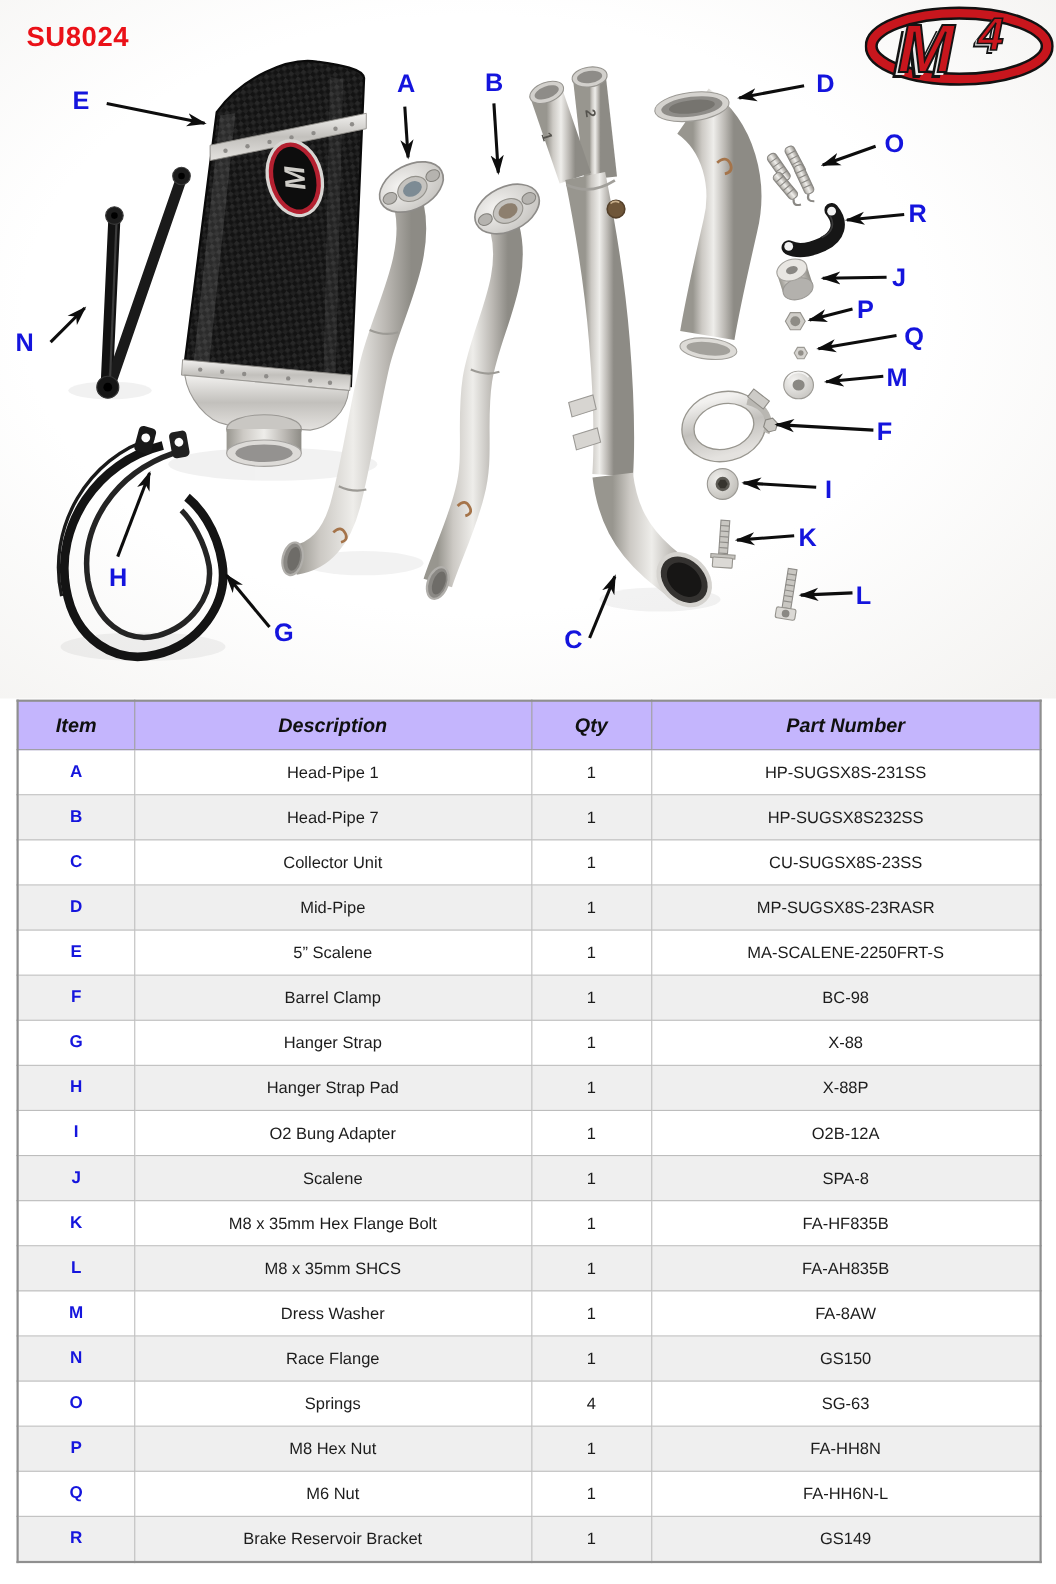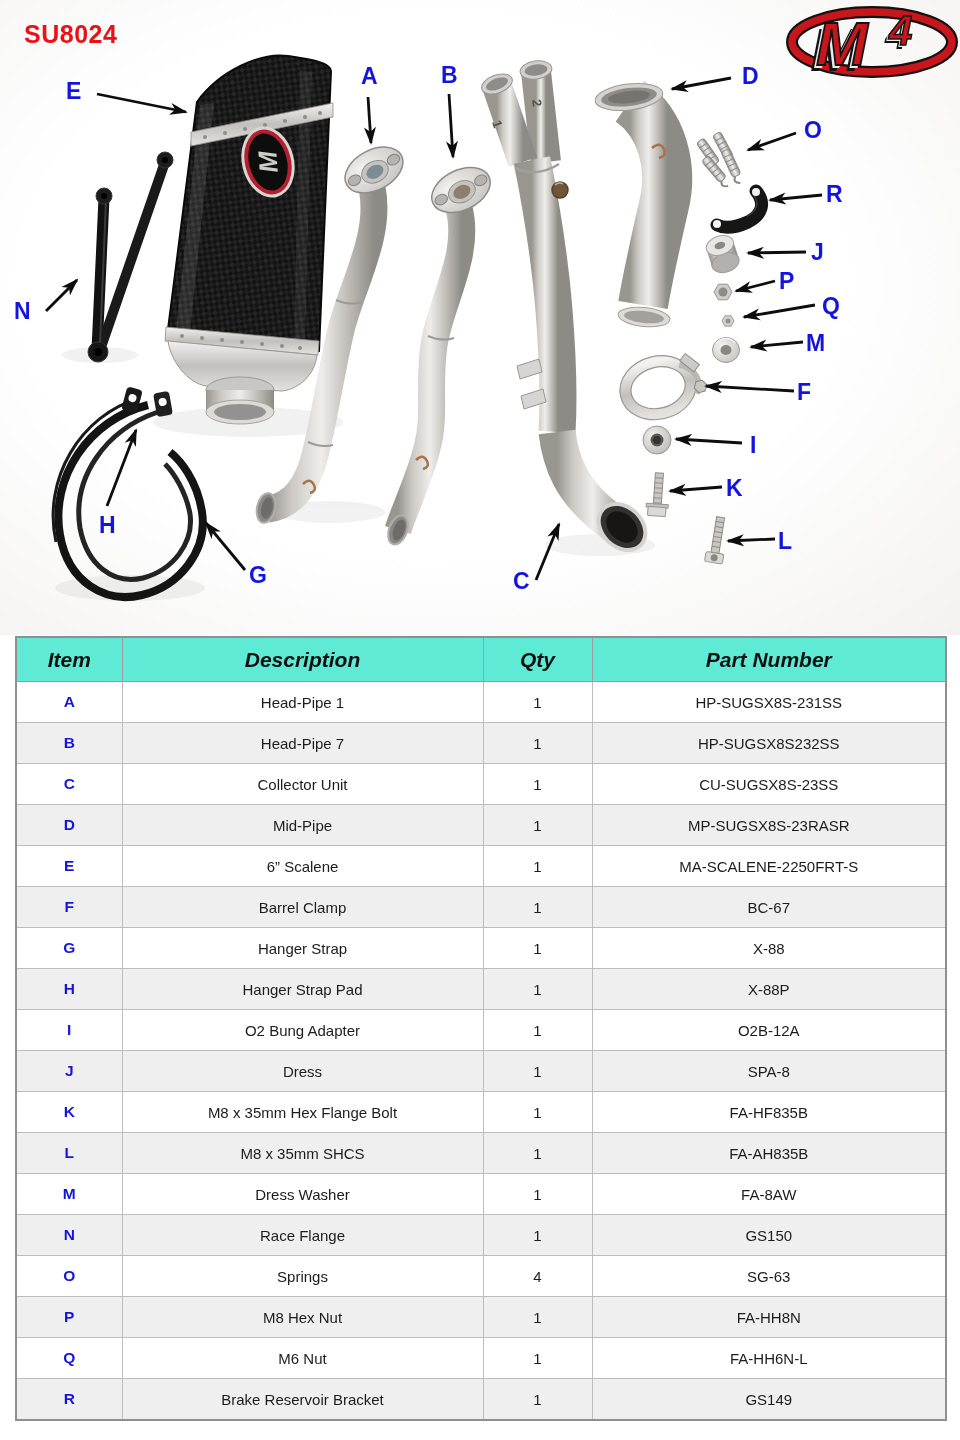--- a/index.html
+++ b/index.html
@@ -6,21 +6,21 @@
   body{width:960px;height:1440px;background:#ffffff;font-family:"Liberation Sans",sans-serif;}
   .page{position:relative;width:960px;height:1440px;overflow:hidden;background:#fff;}
   .photo{position:absolute;left:0;top:0;width:960px;height:635px;
          background:radial-gradient(ellipse at 45% 45%, #ffffff 55%, #f3f2f0 100%);}
   .sku{position:absolute;left:24px;top:20px;font-size:25px;font-weight:bold;color:#ea1118;letter-spacing:.5px;}
   .logo{position:absolute;left:786px;top:5px;}
   .illus{position:absolute;left:0;top:0;}
   .callout{position:absolute;font-size:23px;font-weight:bold;color:#1414dd;line-height:1;}
   .table-wrap{position:absolute;left:15px;top:636px;width:930px;}
   table{width:100%;border-collapse:collapse;table-layout:fixed;background:#fff;border:2px solid #8f8f8f;}
-  thead th{background:#5eead4;border:1px solid #9d9d9d;height:41px;font-size:21px;
+  thead th{background:#c4b5fd;border:1px solid #9d9d9d;height:41px;font-size:18px;
            font-style:italic;font-weight:bold;color:#101010;margin-left:24px;}
   tbody td{height:38px;border:1px solid #bdbdbd;text-align:center;font-size:15px;color:#1c1c1c;}
   tbody tr:nth-child(even) td{background:#efefef;}
   td.item{color:#1515dd;font-weight:bold;font-size:15.5px;}
 </style>
 </head>
 <body>
 
 <div class="page">
 
@@ -396,29 +396,29 @@
             <td>CU-SUGSX8S-23SS</td>
           </tr>
         <tr>
             <td class="item">D</td>
             <td>Mid-Pipe</td>
             <td>1</td>
             <td>MP-SUGSX8S-23RASR</td>
           </tr>
         <tr>
             <td class="item">E</td>
-            <td>6” Scalene</td>
+            <td>5” Scalene</td>
             <td>1</td>
             <td>MA-SCALENE-2250FRT-S</td>
           </tr>
         <tr>
             <td class="item">F</td>
             <td>Barrel Clamp</td>
             <td>1</td>
-            <td>BC-67</td>
+            <td>BC-98</td>
           </tr>
         <tr>
             <td class="item">G</td>
             <td>Hanger Strap</td>
             <td>1</td>
             <td>X-88</td>
           </tr>
         <tr>
             <td class="item">H</td>
             <td>Hanger Strap Pad</td>
@@ -426,21 +426,21 @@
             <td>X-88P</td>
           </tr>
         <tr>
             <td class="item">I</td>
             <td>O2 Bung Adapter</td>
             <td>1</td>
             <td>O2B-12A</td>
           </tr>
         <tr>
             <td class="item">J</td>
-            <td>Dress</td>
+            <td>Scalene</td>
             <td>1</td>
             <td>SPA-8</td>
           </tr>
         <tr>
             <td class="item">K</td>
             <td>M8 x 35mm Hex Flange Bolt</td>
             <td>1</td>
             <td>FA-HF835B</td>
           </tr>
         <tr>

